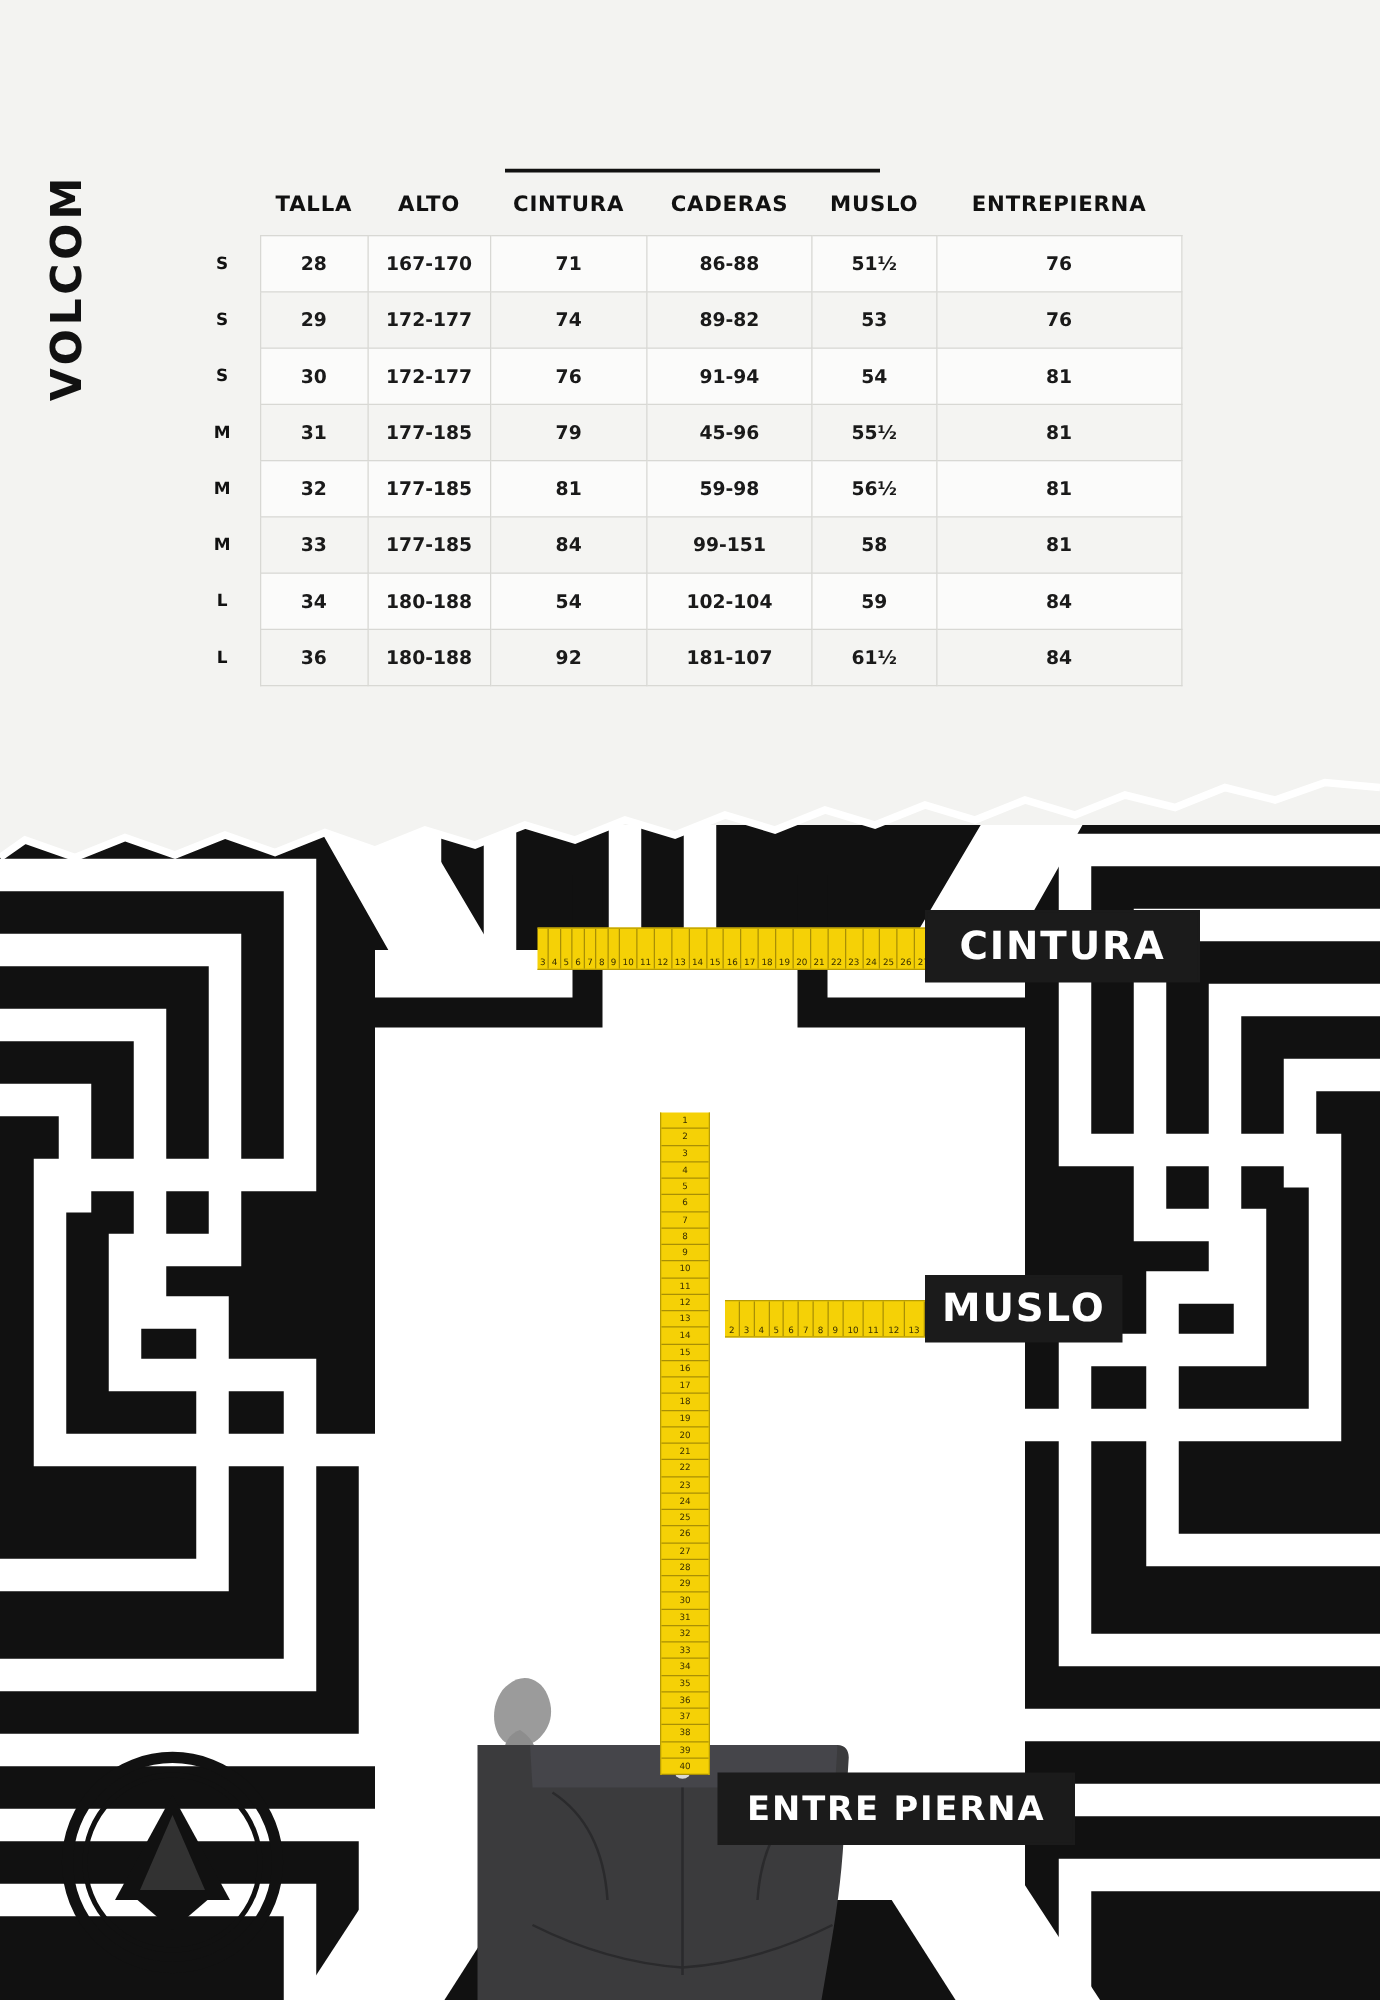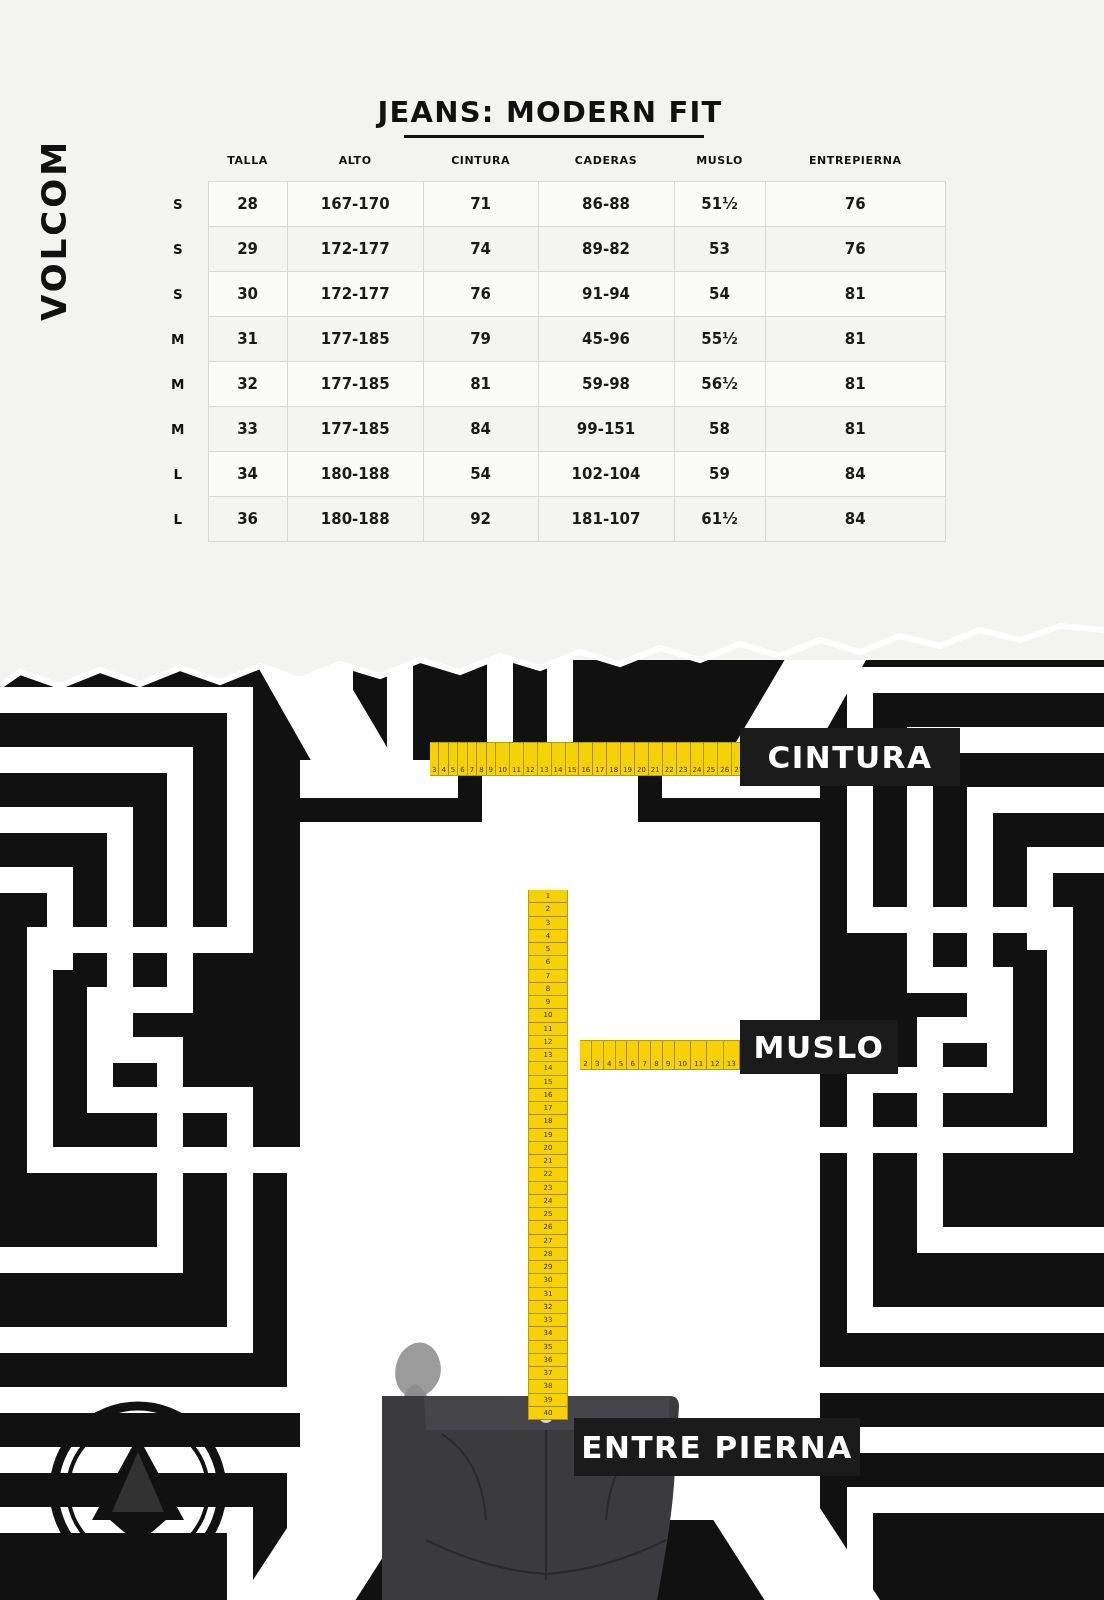--- a/index.html
+++ b/index.html
@@ -62,21 +62,21 @@
   }
 
   table.size-table {
     position: absolute;
     left: 148px; top: 148px;
     width: 798px;
     border-collapse: collapse;
     font-family: "DejaVu Sans", sans-serif;
   }
   table.size-table th {
-    font-size: 11px;
+    font-size: 17px;
     letter-spacing: 0.6px;
     font-weight: bold;
     color: #111;
     padding: 6px 0 14px 0;
     text-align: center;
     background: transparent;
     border: none;
   }
   table.size-table th.rowlabel-head { width: 60px; }
   table.size-table td {
@@ -148,21 +148,21 @@
     color: #fff;
     font-family: "DejaVu Sans", sans-serif;
     font-weight: bold;
     letter-spacing: 1.5px;
     display: flex; align-items: center; justify-content: center;
     z-index: 12;
     box-shadow: 0 0 0 2px #1b1b1b;
   }
   #label-cintura { left: 742px; top: 730px; width: 216px; height: 54px; font-size: 31px; }
   #label-muslo   { left: 742px; top: 1022px; width: 154px; height: 50px; font-size: 31px; }
-  #label-entrepierna { left: 576px; top: 1420px; width: 282px; height: 54px; font-size: 31px; }
+  #label-entrepierna { left: 576px; top: 1420px; width: 282px; height: 54px; font-size: 27px; }
 
   
   .tape { position: absolute; z-index: 11; }
   #tape-waist { left: 430px; top: 742px; width: 330px; height: 34px; }
   #tape-thigh { left: 580px; top: 1040px; width: 160px; height: 30px; }
   #tape-inseam { left: 528px; top: 890px; width: 40px; height: 530px; }
 
   .tape-h {
     width: 100%; height: 100%;
     background: #f5d106;
@@ -365,21 +365,20 @@
 
   <div class="label-box" id="label-cintura">CINTURA</div>
   <div class="label-box" id="label-muslo">MUSLO</div>
   <div class="label-box" id="label-entrepierna">ENTRE PIERNA</div>
 
   <div id="top-section">
     <div id="brand-vertical">
       <span>VOLCOM</span>
     </div>
 
-    <div id="chart-title">JEANS: MODERN FIT</div>
     <div id="chart-title-rule"></div>
 
     <table class="size-table">
       <thead>
         <tr>
           <th class="rowlabel-head"></th>
           <th>TALLA</th>
           <th>ALTO</th>
           <th>CINTURA</th>
           <th>CADERAS</th>

